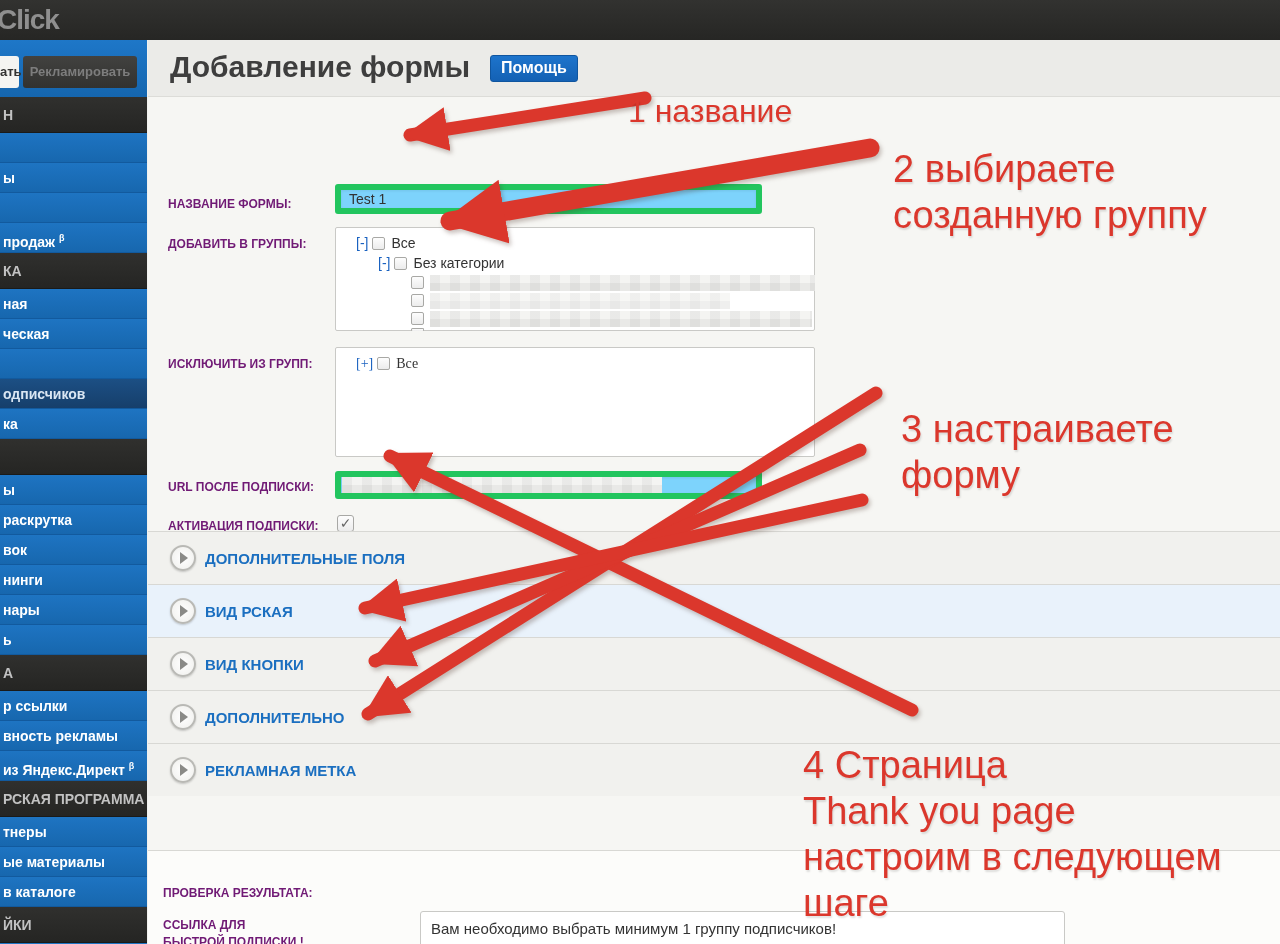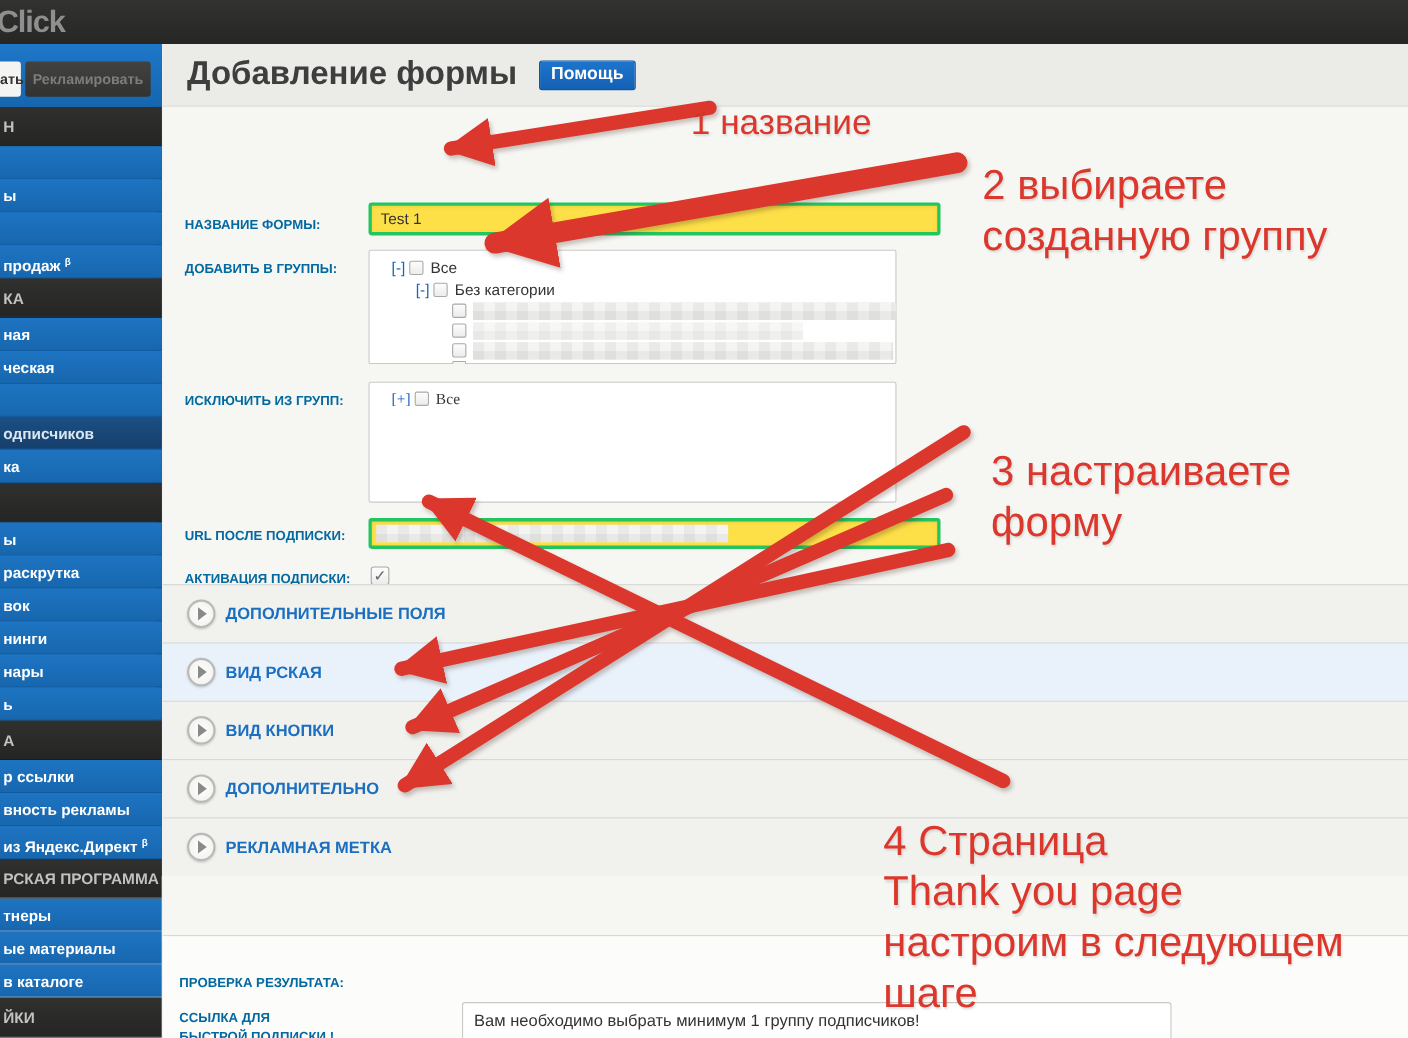--- a/index.html
+++ b/index.html
@@ -37,23 +37,23 @@
   .head-band { position:absolute; left:0; top:0; width:100%; height:57px;
                background:#ebebe8; border-bottom:1px solid #dcdcd8; }
   .page-title { position:absolute; left:22px; top:10px; font-size:30px; font-weight:bold;
                 color:#3e3e3e; }
   .help-btn { position:absolute; left:342px; top:15px; background:linear-gradient(#1d74cc,#1461b4);
               color:#fff; font-size:16px; font-weight:bold; border:1px solid #0f559f;
               border-radius:3px; padding:3px 10px 4px; cursor:pointer;
               font-family:"Liberation Sans", sans-serif; }
 
   .form-area { position:absolute; left:0; top:57px; width:100%; height:434px; }
-  .flabel { position:absolute; left:20px; font-size:12px; font-weight:bold; color:#0369a1; }
-  .tinput { position:absolute; left:187px; width:520px; height:30px; background:#fde047;
-            border:3px solid #22c55e; border-radius:3px; box-shadow:inset 0 1px 3px rgba(0,0,0,.08);
+  .flabel { position:absolute; left:20px; font-size:12px; font-weight:bold; color:#701a75; }
+  .tinput { position:absolute; left:187px; width:427px; height:30px; background:#7dd3fc;
+            border:6px solid #22c55e; border-radius:3px; box-shadow:inset 0 1px 3px rgba(0,0,0,.08);
             font:14px "Liberation Sans", sans-serif; color:#333; padding:0 8px; }
   .tinput::placeholder { color:#a9a9a6; }
   .box { position:absolute; left:187px; width:480px; background:#fff;
          border:1px solid #c9c9c6; border-radius:2px; }
   .tree-line { position:absolute; font-size:14px; color:#333; white-space:nowrap; }
   .tok { color:#1a62c0; }
   .cb { display:inline-block; width:13px; height:13px; border:1px solid #a8a8a5; border-radius:2px;
         background:linear-gradient(#fdfdfd,#ececec); vertical-align:-2px; margin:0 6px 0 4px; }
   .cb-abs { position:absolute; width:13px; height:13px; border:1px solid #a8a8a5; border-radius:2px;
             background:linear-gradient(#fdfdfd,#ececec); }

